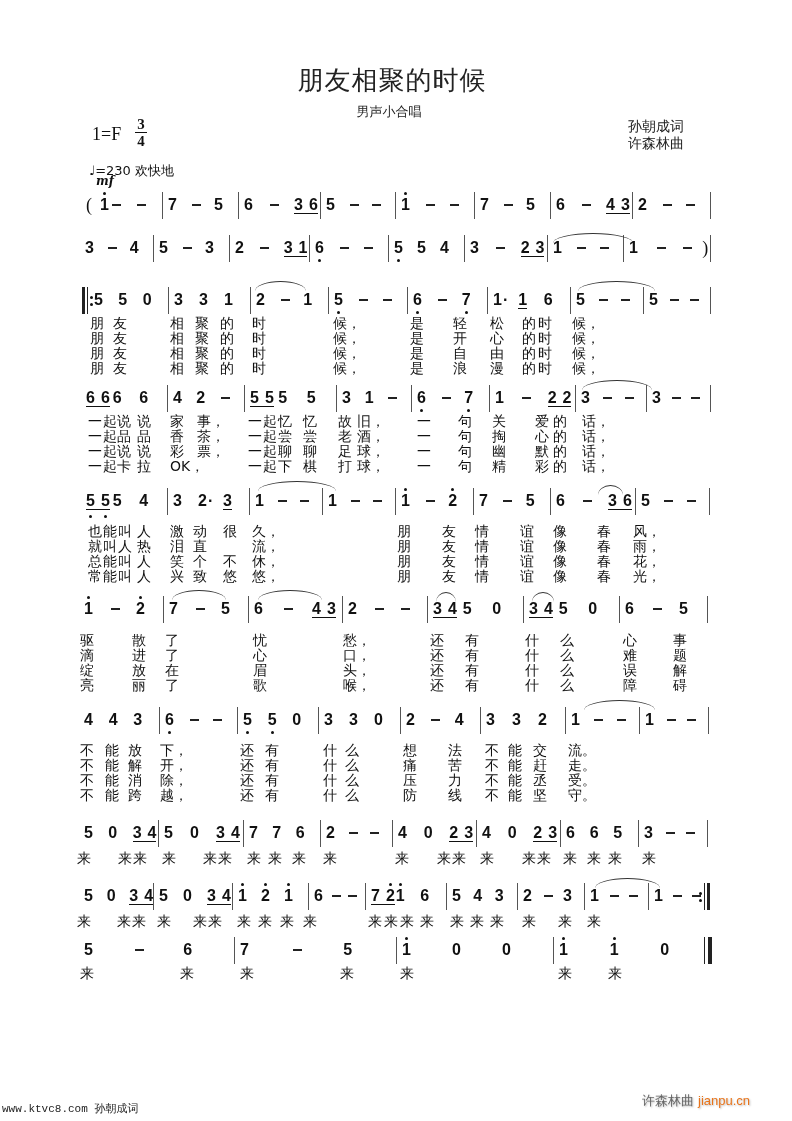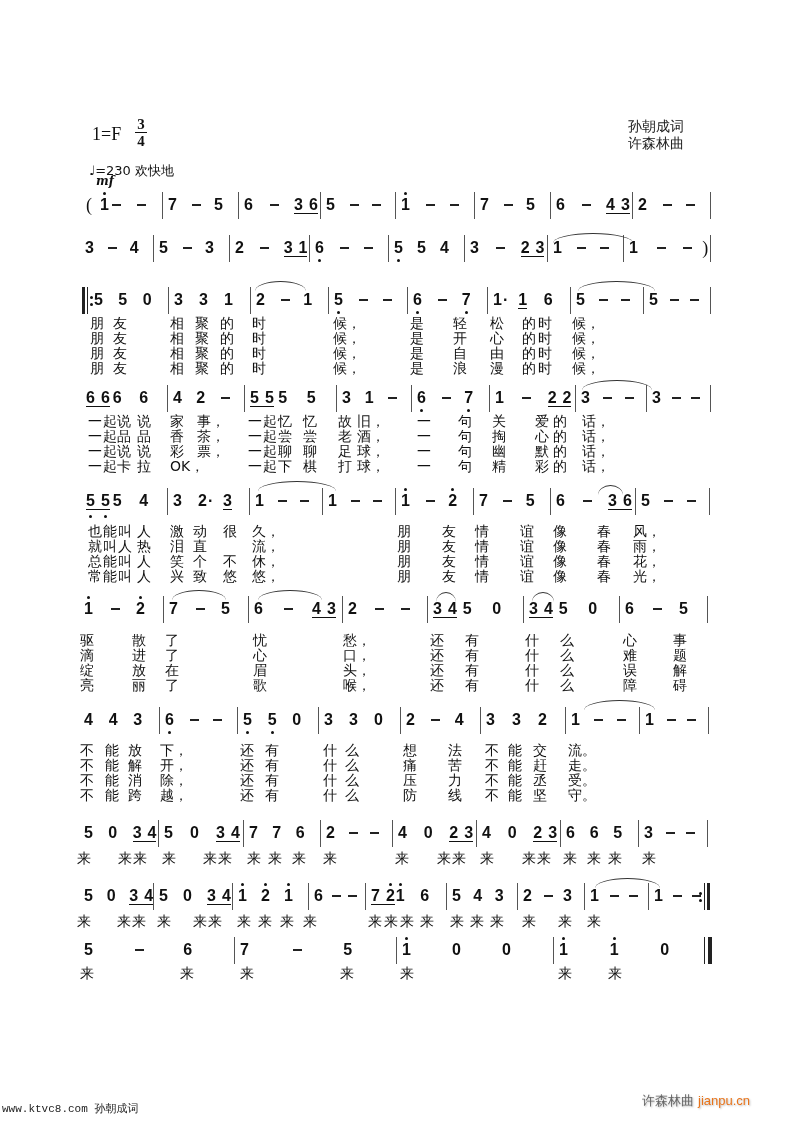--- a/index.html
+++ b/index.html
@@ -97,20 +97,22 @@
   .footer-right {
     position:absolute; left:642px; top:1092px; font-size:13px; color:#666;
     text-shadow:1px 1px 2px #bbb;
   }
   .footer-right .en { font-family:"Liberation Sans", sans-serif; margin-left:4px; }
 </style>
 </head>
 <body>
 
 <div id="page">
+  <div class="title">朋友相聚的时候</div>
+  <div class="subtitle">男声小合唱</div>
 
   <div class="key">1=F</div>
   <div class="timesig">
     <span>3</span>
     <span class="ts-line"></span>
     <span>4</span>
   </div>
 
   <div class="credits">
     <div>孙朝成词</div>

